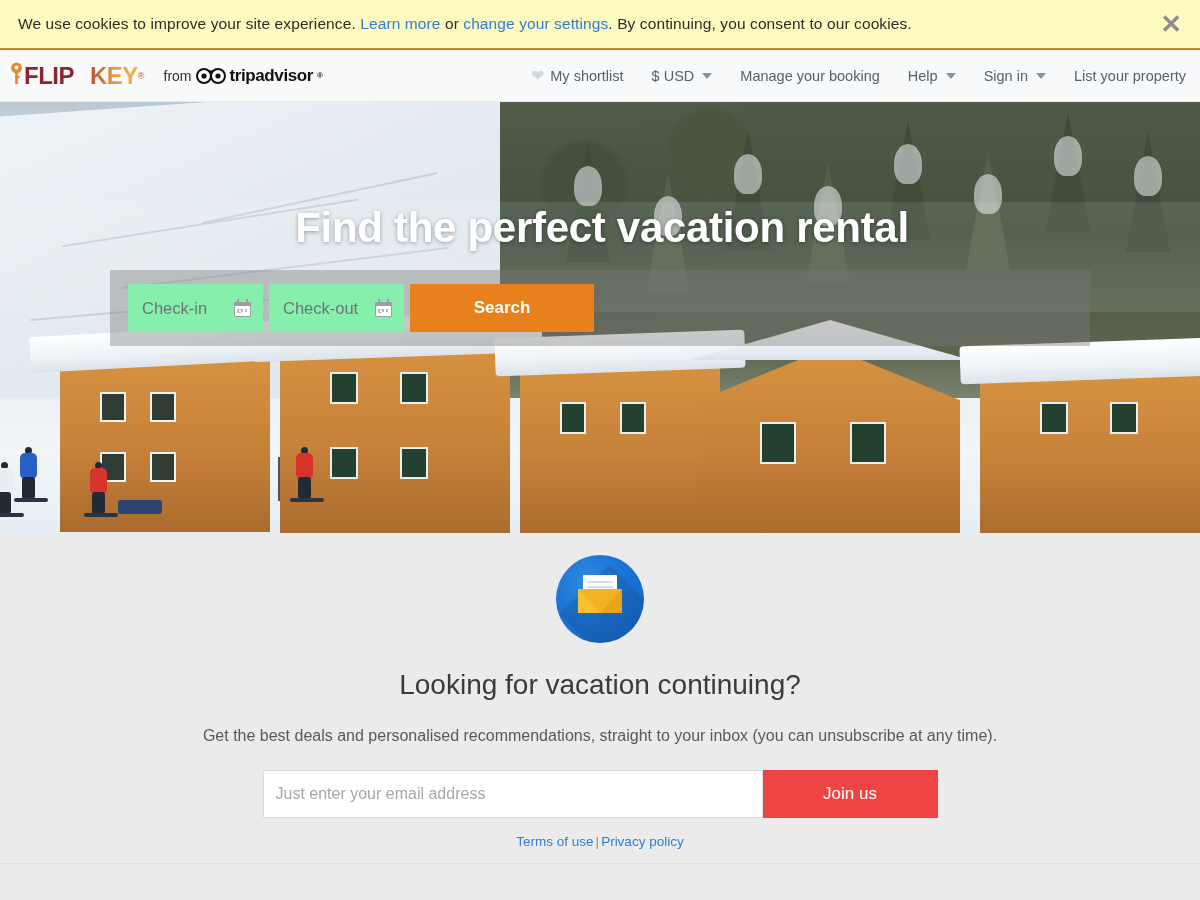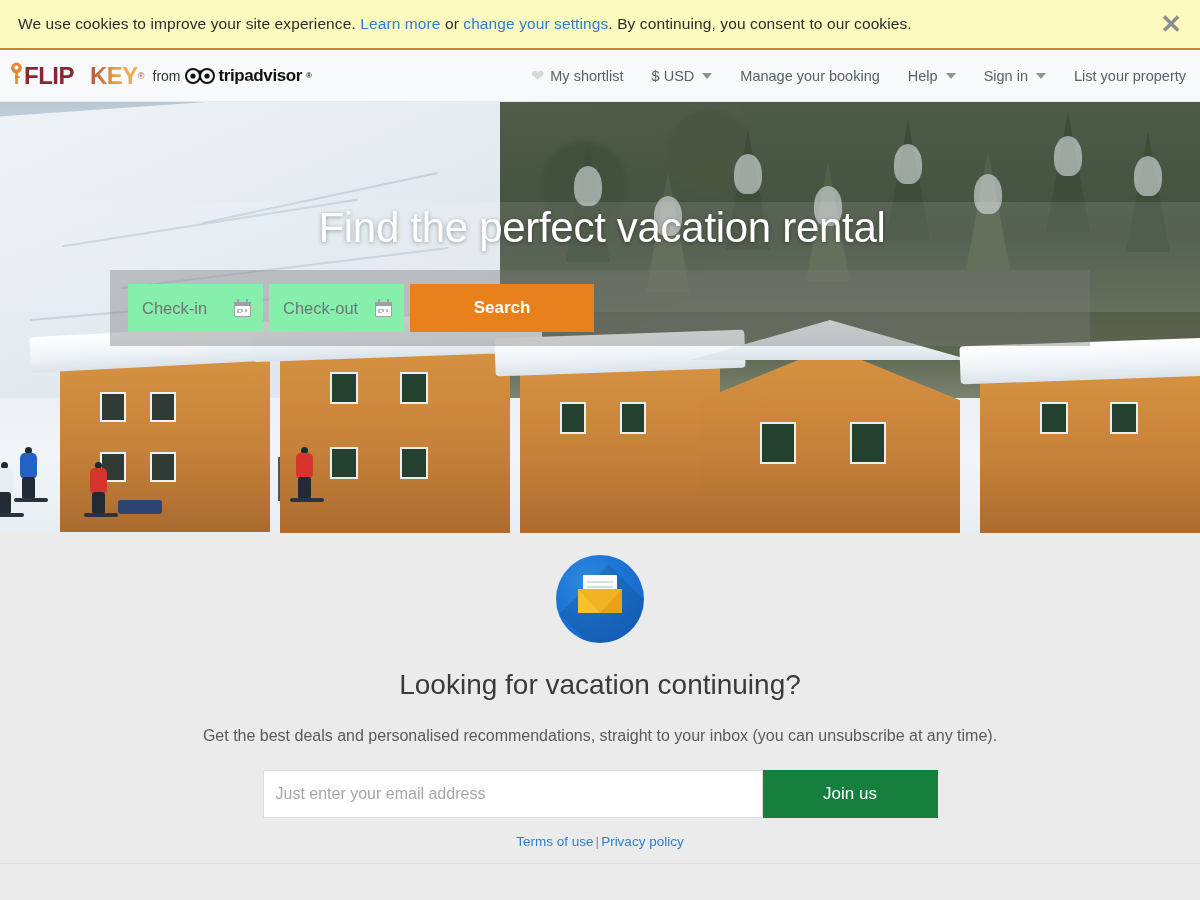--- a/index.html
+++ b/index.html
@@ -46,21 +46,21 @@
   
   .site-header {
     height: 52px;
     background: #f7f9fa;
     display: flex;
     align-items: center;
     justify-content: space-between;
     padding: 0 14px 0 10px;
     border-bottom: 1px solid #e6e9ea;
   }
-  .brand { display: flex; align-items: center; gap: 8px; }
+  .brand { display: flex; align-items: center; gap: 19px; }
   .brand-logo { display: flex; align-items: center; }
   .pin-icon { margin-right: 1px; }
   .brand-flip {
     font-size: 24px;
     font-weight: bold;
     color: #8c2432;
     letter-spacing: -0.5px;
     font-family: "Liberation Sans", sans-serif;
   }
   .brand-key {
@@ -189,21 +189,21 @@
     position: absolute; left: 0; right: 0; top: 100px; height: 110px;
     background: rgba(255,255,255,0.10);
   }
 
   .hero-title {
     position: absolute;
     left: 4px; right: 0;
     top: 102px;
     text-align: center;
     font-size: 42px;
-    font-weight: normal;
+    font-weight: bold;
     color: #ffffff;
     letter-spacing: -0.3px;
     text-shadow: 0 1px 4px rgba(0,0,0,0.35);
   }
 
   .search-panel {
     position: absolute;
     left: 110px;
     top: 168px;
     width: 980px;
@@ -341,21 +341,21 @@
     font-size: 16px;
     color: #333;
     padding: 0 12px;
     font-family: "Liberation Sans", sans-serif;
     outline: none;
   }
   .email-input::placeholder { color: #a7a7a7; }
   .join-btn {
     width: 175px;
     height: 48px;
-    background: #15803d;
+    background: #ef4444;
     color: #ffffff;
     border: none;
     font-size: 17px;
     cursor: pointer;
     font-family: "Liberation Sans", sans-serif;
   }
   .legal {
     margin-top: 16px;
     font-size: 13.5px;
     color: #2f7ed1;

